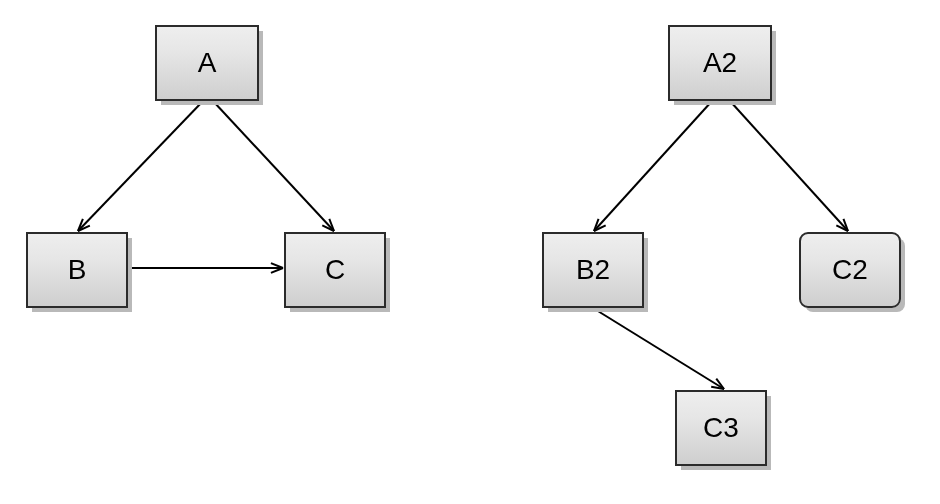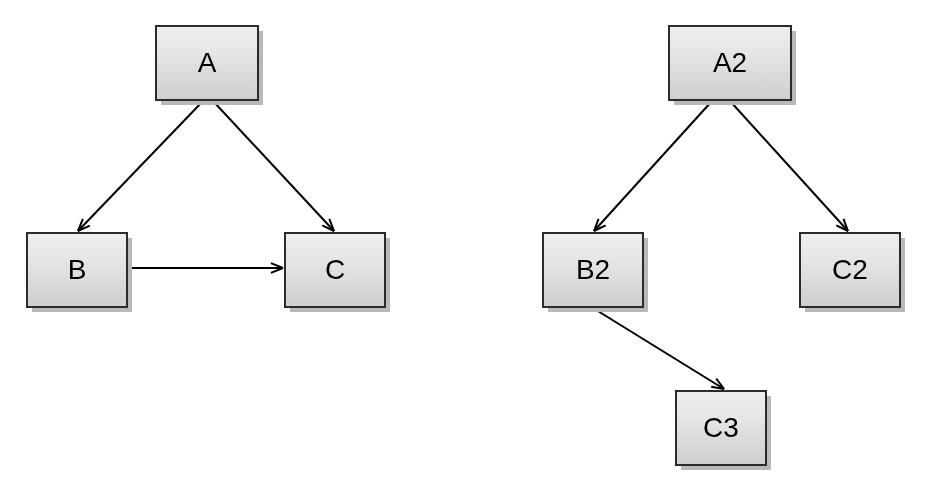--- a/index.html
+++ b/index.html
@@ -88,27 +88,27 @@
   <div id="nodes-group">
       <div class="node" style="left: 155px; top: 25px; width: 104px; height: 76px;">
         <span class="node-label">A</span>
       </div>
       <div class="node" style="left: 26px; top: 232px; width: 102px; height: 76px;">
         <span class="node-label">B</span>
       </div>
       <div class="node" style="left: 284px; top: 232px; width: 102px; height: 76px;">
         <span class="node-label">C</span>
       </div>
-      <div class="node" style="left: 668px; top: 25px; width: 124px; height: 76px; align-items: center;">
+      <div class="node" style="left: 668px; top: 25px; width: 104px; height: 76px; align-items: center;">
         <span class="node-label">A2</span>
       </div>
       <div class="node" style="left: 542px; top: 232px; width: 102px; height: 76px;">
         <span class="node-label">B2</span>
       </div>
-      <div class="node" style="left: 799px; top: 232px; width: 102px; height: 76px;">
+      <div class="node" style="left: 799px; top: 232px; width: 102px; height: 76px; border-radius: 9px;">
         <span class="node-label">C2</span>
       </div>
       <div class="node" style="left: 675px; top: 390px; width: 92px; height: 76px;">
         <span class="node-label">C3</span>
       </div>
     </div>
 
 </div>
 
 </body></html>

